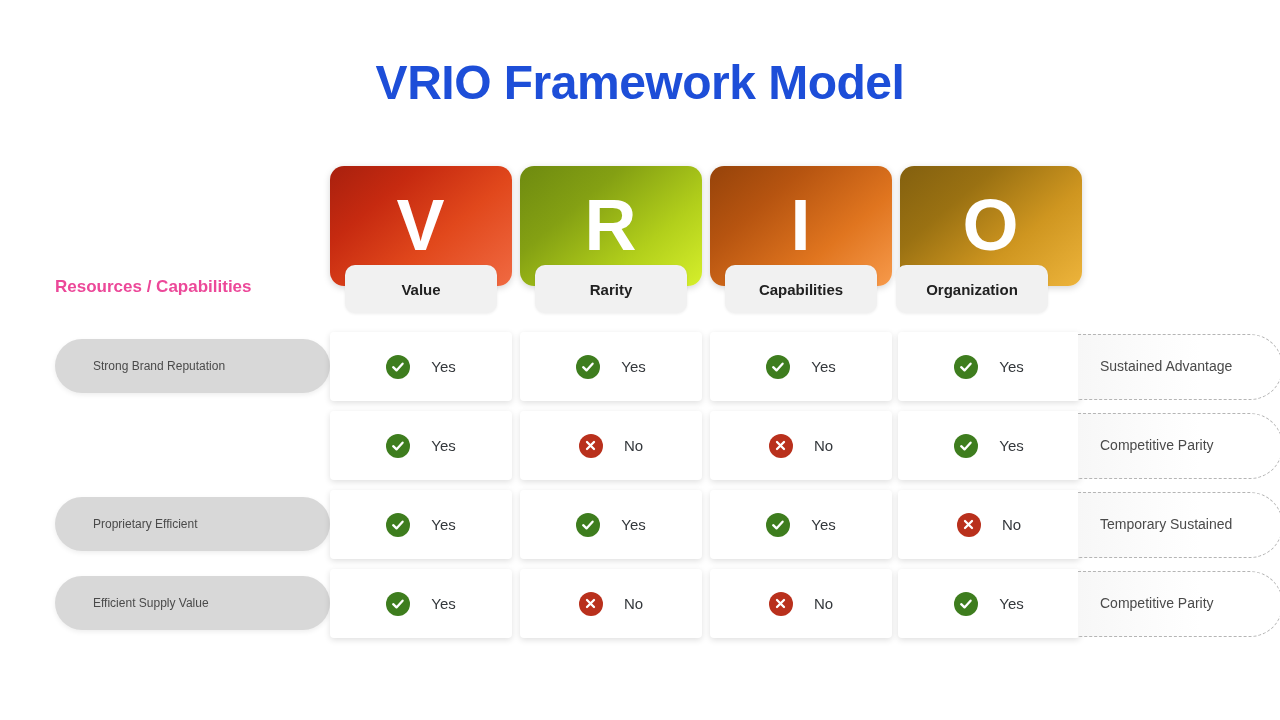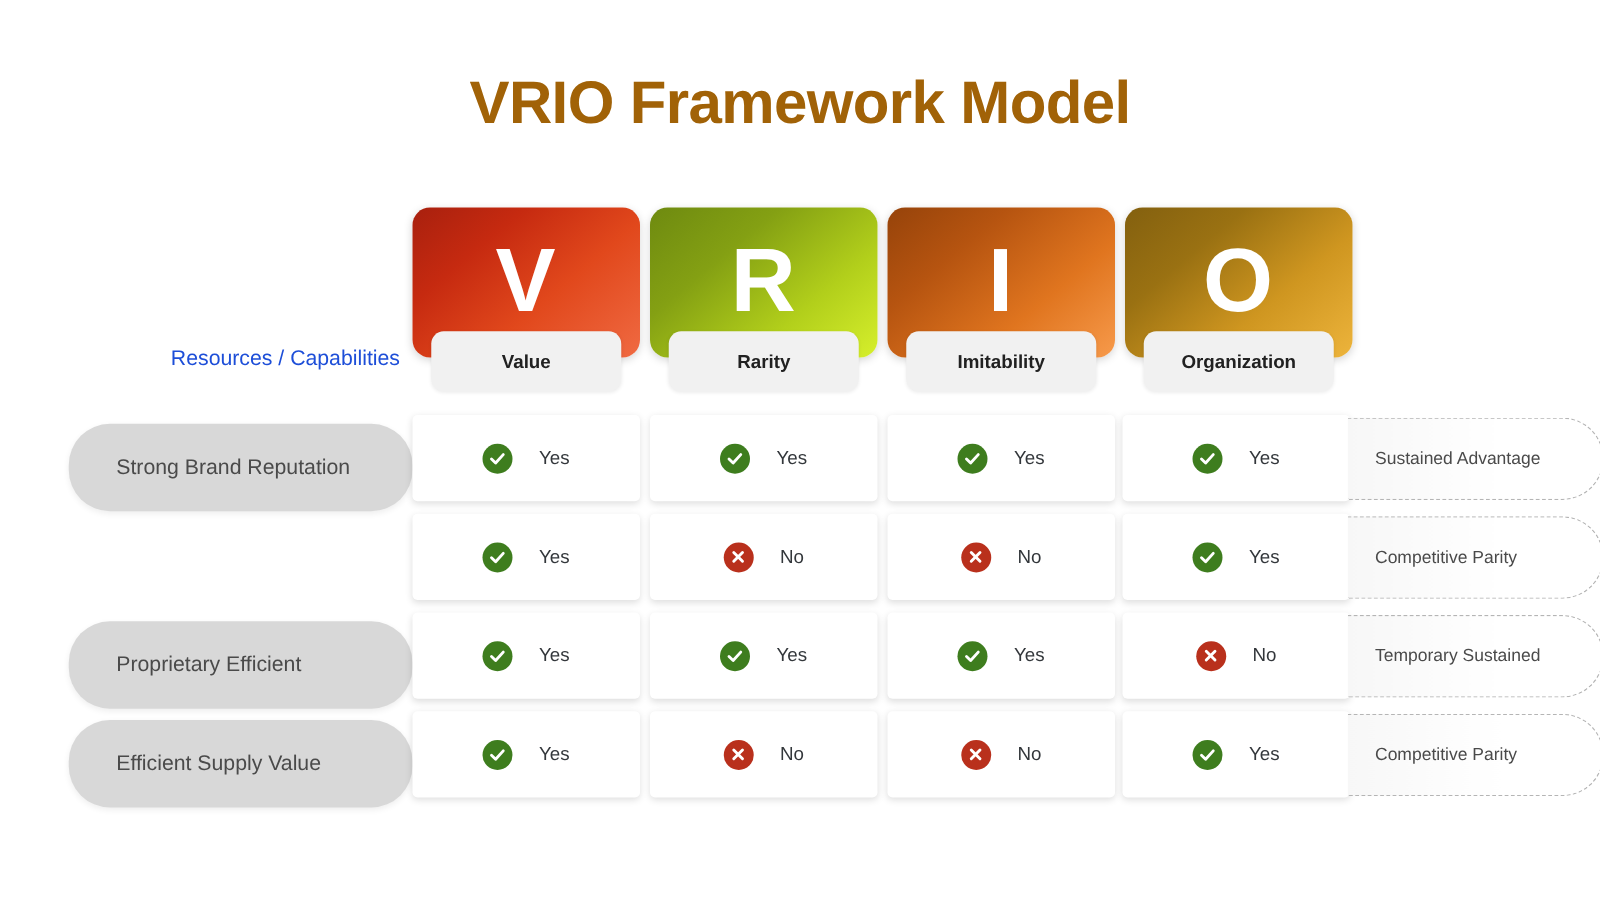--- a/index.html
+++ b/index.html
@@ -18,21 +18,21 @@
   
   .title {
     position: absolute;
     top: 54px;
     left: 0;
     width: 1280px;
     text-align: center;
     font-size: 48px;
     font-weight: 700;
     letter-spacing: -0.5px;
-    color: #a16207;
+    color: #1d4ed8;
     line-height: 1.2;
   }
 
   
   .col-cards {
     position: absolute;
     top: 166px;
     left: 330px;
     width: 752px;
     height: 120px;
@@ -82,59 +82,59 @@
     align-items: center;
     justify-content: center;
     font-size: 15px;
     font-weight: 700;
     color: #212121;
     box-shadow: 0 1px 3px rgba(0,0,0,0.07);
   }
   .cp0 { left: 15px; }
   .cp1 { left: 205px; }
   .cp2 { left: 395px; }
-  .cp3 { left: 585px; }
+  .cp3 { left: 566px; }
 
   
   .row-heading {
     position: absolute;
     top: 277px;
     left: 55px;
     width: 265px;
-    text-align: right;
+    text-align: left;
     font-size: 17px;
-    font-weight: 400;
-    color: #1d4ed8;
+    font-weight: 700;
+    color: #ec4899;
   }
 
   
   .grid {
     position: absolute;
     top: 330px;
     left: 0;
     width: 1280px;
   }
   .row {
     position: relative;
     height: 79px;
   }
 
   .row-label {
     position: absolute;
     left: 55px;
     top: 9px;
     width: 275px;
-    height: 70px;
+    height: 54px;
     background: #d8d8d8;
     border-radius: 33px;
     display: flex;
     align-items: center;
     padding-left: 38px;
     box-sizing: border-box;
-    font-size: 17px;
+    font-size: 12px;
     color: #4a4a4a;
     box-shadow: 0 2px 5px rgba(0,0,0,0.07);
   }
 
   .cell {
     position: absolute;
     top: 2px;
     width: 182px;
     height: 69px;
     background: #ffffff;
@@ -205,21 +205,21 @@
     <div class="letter">I</div>
   </div>
   <div class="col-card cc3">
     <div class="letter">O</div>
   </div>
 </div>
 
 <div class="col-pills">
   <div class="col-pill cp0">Value</div>
   <div class="col-pill cp1">Rarity</div>
-  <div class="col-pill cp2">Imitability</div>
+  <div class="col-pill cp2">Capabilities</div>
   <div class="col-pill cp3">Organization</div>
 </div>
 
 <div class="row-heading">Resources / Capabilities</div>
 
 <div class="grid" id="grid">
     <div class="row">
       <div class="row-label">Strong Brand Reputation</div>
       <div class="cell c0">
         <span class="mark yes">

